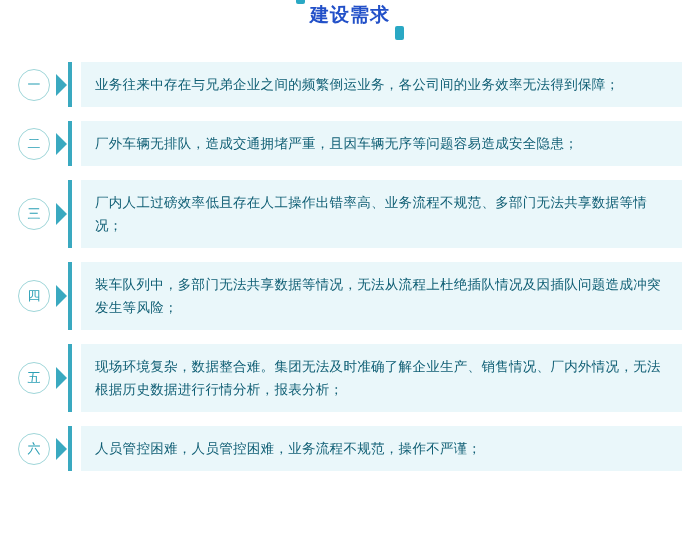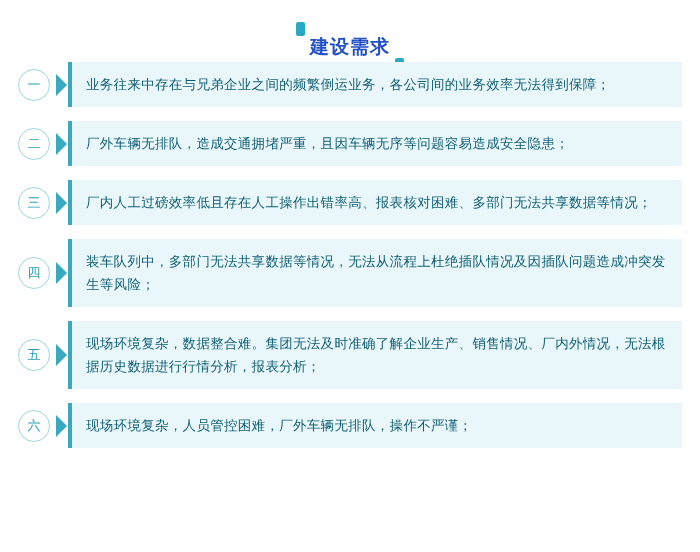--- a/index.html
+++ b/index.html
@@ -21,21 +21,21 @@
     box-sizing: border-box;
     padding: 0;
   }
 
   
   .title-wrap {
     position: relative;
     width: 100%;
     height: 62px;
     display: flex;
-    align-items: flex-end;
+    align-items: flex-start;
     justify-content: center;
   }
   .title-box {
     position: relative;
     display: inline-block;
     padding: 2px 14px 2px 14px;
   }
   .title-text {
     font-size: 19px;
     font-weight: bold;
@@ -105,20 +105,21 @@
     flex: 1 1 auto;
     background: #eaf7fa;
     padding: 11px 14px 11px 14px;
     font-size: 13.5px;
     line-height: 23px;
     color: #0f5e74;
     letter-spacing: 0.3px;
     min-height: 20px;
     display: flex;
     align-items: center;
+    margin-left: 9px;
   }
   .text-box span {
     display: block;
     width: 100%;
   }
 </style>
 </head>
 <body>
 
 <div class="page">
@@ -149,21 +150,21 @@
       <div class="text-box">
           <span>厂外车辆无排队，造成交通拥堵严重，且因车辆无序等问题容易造成安全隐患；</span>
         </div>
     </div>
 
     <div class="item">
       <div class="num-badge">三</div>
       <div class="arrow"></div>
       <div class="bar"></div>
       <div class="text-box">
-          <span>厂内人工过磅效率低且存在人工操作出错率高、报表核对困难、多部门无法共享数据等情况；</span>
+          <span>厂内人工过磅效率低且存在人工操作出错率高、业务流程不规范、多部门无法共享数据等情况；</span>
         </div>
     </div>
 
     <div class="item">
       <div class="num-badge">四</div>
       <div class="arrow"></div>
       <div class="bar"></div>
       <div class="text-box">
           <span>装车队列中，多部门无法共享数据等情况，无法从流程上杜绝插队情况及因插队问题造成冲突发生等风险；</span>
         </div>
@@ -176,18 +177,18 @@
       <div class="text-box">
           <span>现场环境复杂，数据整合难。集团无法及时准确了解企业生产、销售情况、厂内外情况，无法根据历史数据进行行情分析，报表分析；</span>
         </div>
     </div>
 
     <div class="item">
       <div class="num-badge">六</div>
       <div class="arrow"></div>
       <div class="bar"></div>
       <div class="text-box">
-          <span>现场环境复杂，人员管控困难，厂外车辆无排队，操作不严谨；</span>
+          <span>人员管控困难，人员管控困难，业务流程不规范，操作不严谨；</span>
         </div>
     </div>
 
   </div>
 </div>
 
 </body></html>

